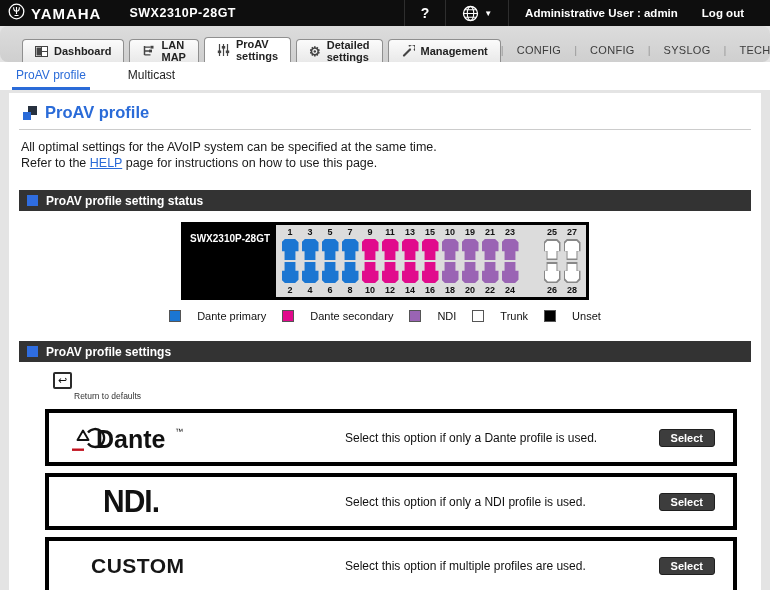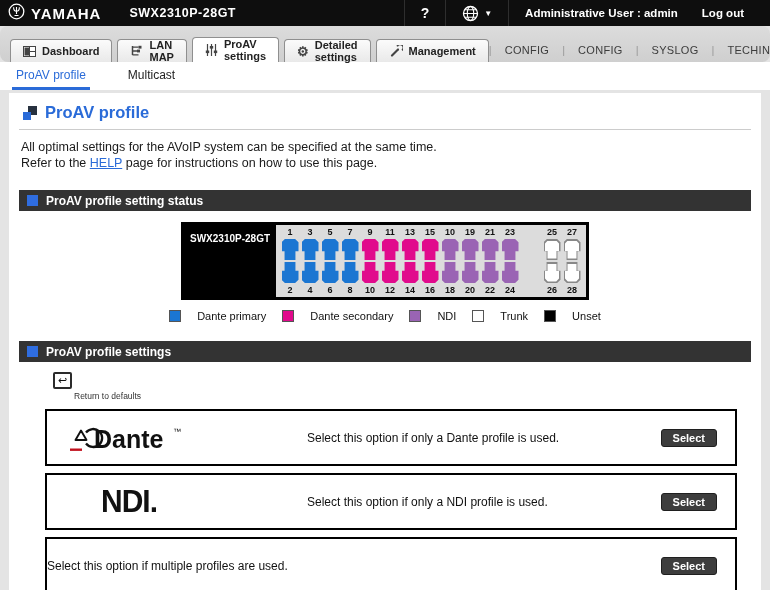--- a/index.html
+++ b/index.html
@@ -16,21 +16,21 @@
   .tr-zone { display:flex; align-items:center; height:26px; padding:0 16px; border-left:1px solid #2e2e2e; }
   .help-q { font-size:14px; font-weight:bold; cursor:pointer; }
   .globe-wrap { display:flex; align-items:center; gap:5px; cursor:pointer; }
   .caret { font-size:8px; color:#fff; }
   .user-zone { gap:24px; }
   .user-text { font-size:11.5px; font-weight:600; }
   .logout { font-size:11.5px; font-weight:600; cursor:pointer; }
 
   
   .tabbar { height:36px; background:linear-gradient(#dcdcdc,#cfcfcf); display:flex;
-            align-items:flex-end; padding:0 6px 0 10px; justify-content:space-between;border-radius:8px; }
+            align-items:flex-end; padding:0 6px 0 22px; justify-content:space-between;border-radius:8px; }
   .tabs { display:flex; gap:5px; align-items:flex-end; }
   .tab { height:23px; display:flex; align-items:center; gap:6px; padding:0 12px;
          background:linear-gradient(#fbfbfb,#e9e9e9); border:1px solid #8f8f8f; border-bottom:none;
          border-radius:4px 4px 0 0; font-size:11px; font-weight:bold; color:#222; cursor:pointer; }
   .tab.active { background:#fff; height:25px; position:relative; z-index:2; }
   .tab .ticon { display:flex; align-items:center; }
   .quicklinks { display:flex; align-items:center; gap:0; padding-bottom:6px; }
   .qlink { font-size:11px; color:#3c3c3c; padding:0 13px; cursor:pointer; letter-spacing:.3px; }
   .qsep { color:#9a9a9a; font-size:11px; }
 
@@ -77,22 +77,22 @@
   .leg-swatch { width:12px; height:12px; border:1px solid #555; }
   .leg-label { font-size:11px; color:#111; }
 
   
   .ret-block { margin:10px 0 8px 26px; width:60px; text-align:left; cursor:pointer; }
   .ret-icon { width:19px; height:17px; border:2px solid #2b2b2b; border-radius:2px; background:#fff;
               display:flex; align-items:center; justify-content:center; font-size:11px; color:#111;
               margin-left:8px; }
   .ret-label { font-size:8.5px; color:#333; margin-top:2px; white-space:nowrap;padding-left:29px; }
 
-  .opt-row { border:2px solid #000000; margin:0 14px 7px 26px; height:57px;
-             display:flex; align-items:center; background:#fff; }
+  .opt-row { border:4px solid #000000; margin:0 14px 7px 26px; height:57px;
+             display:flex; align-items:center; background:#fff;gap:36px; }
   .opt-logo { width:260px; display:flex; align-items:center; }
   .opt-logo.dante  { padding-left:22px; }
   .opt-logo.ndi    { padding-left:54px; }
   .opt-logo.custom { padding-left:42px; }
   .ndi-text { font-size:30px; font-weight:bold; color:#111; letter-spacing:-1px;
               transform:scaleY(1.05); }
   .custom-text { font-size:21px; font-weight:bold; color:#161616; letter-spacing:.5px; }
   .opt-desc { flex:1; font-size:12px; color:#111; }
   .select-btn { background:#3d3d3d; color:#fff; font-size:11px; font-weight:bold;
                 border:1px solid #1f1f1f; border-radius:3px; padding:2px 11px; margin-right:18px;
@@ -363,18 +363,21 @@
 
     <div class="opt-row">
       <div class="opt-logo ndi">
         <span class="ndi-text">NDI.</span>
       </div>
       <div class="opt-desc">Select this option if only a NDI profile is used.</div>
       <button class="select-btn">Select</button>
     </div>
 
     <div class="opt-row">
+      <div class="opt-logo custom">
+        <span class="custom-text">CUSTOM</span>
+      </div>
       <div class="opt-desc">Select this option if multiple profiles are used.</div>
       <button class="select-btn">Select</button>
     </div>
 
   </div>
 </div>
 
 </body></html>

